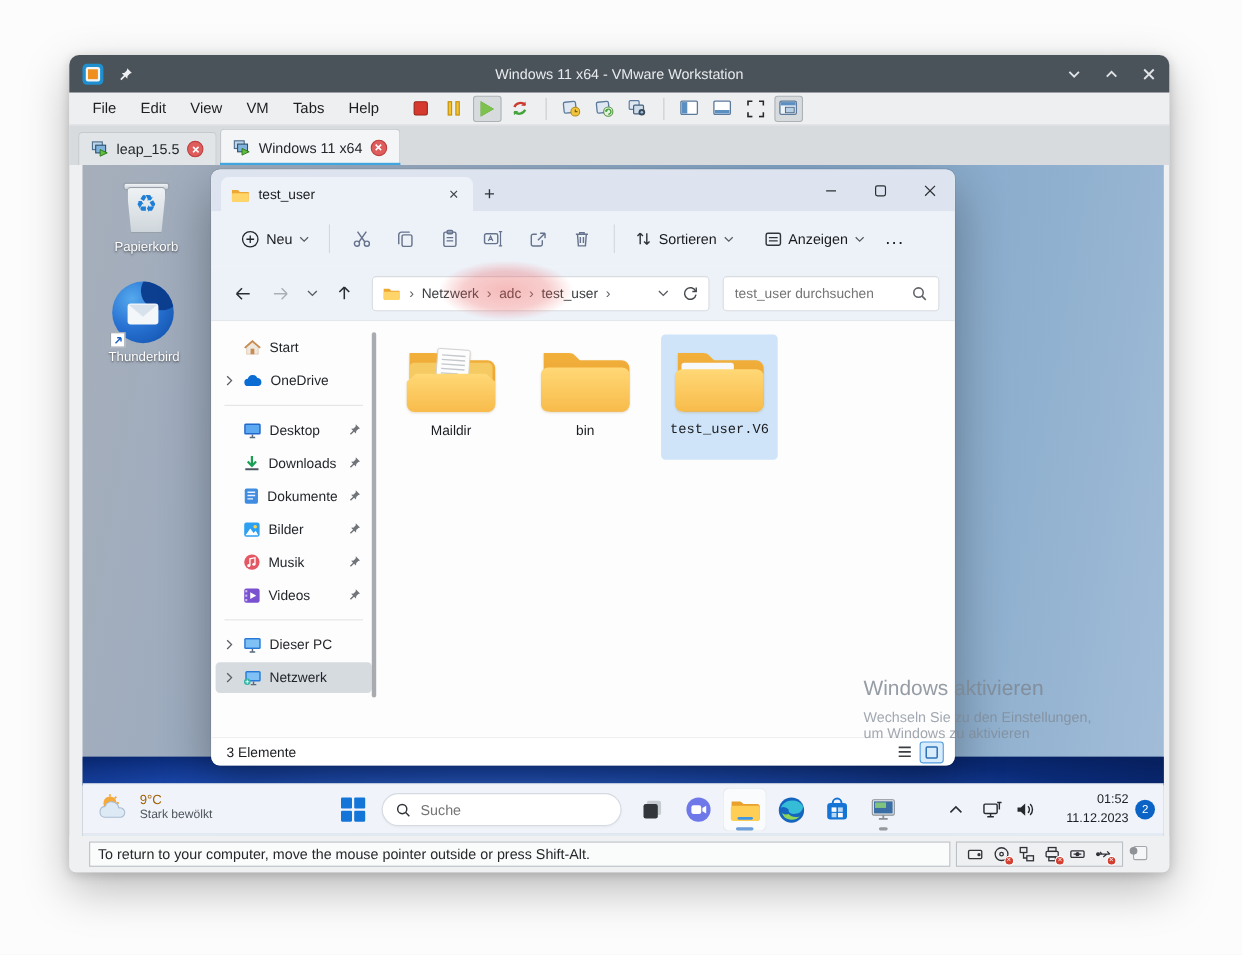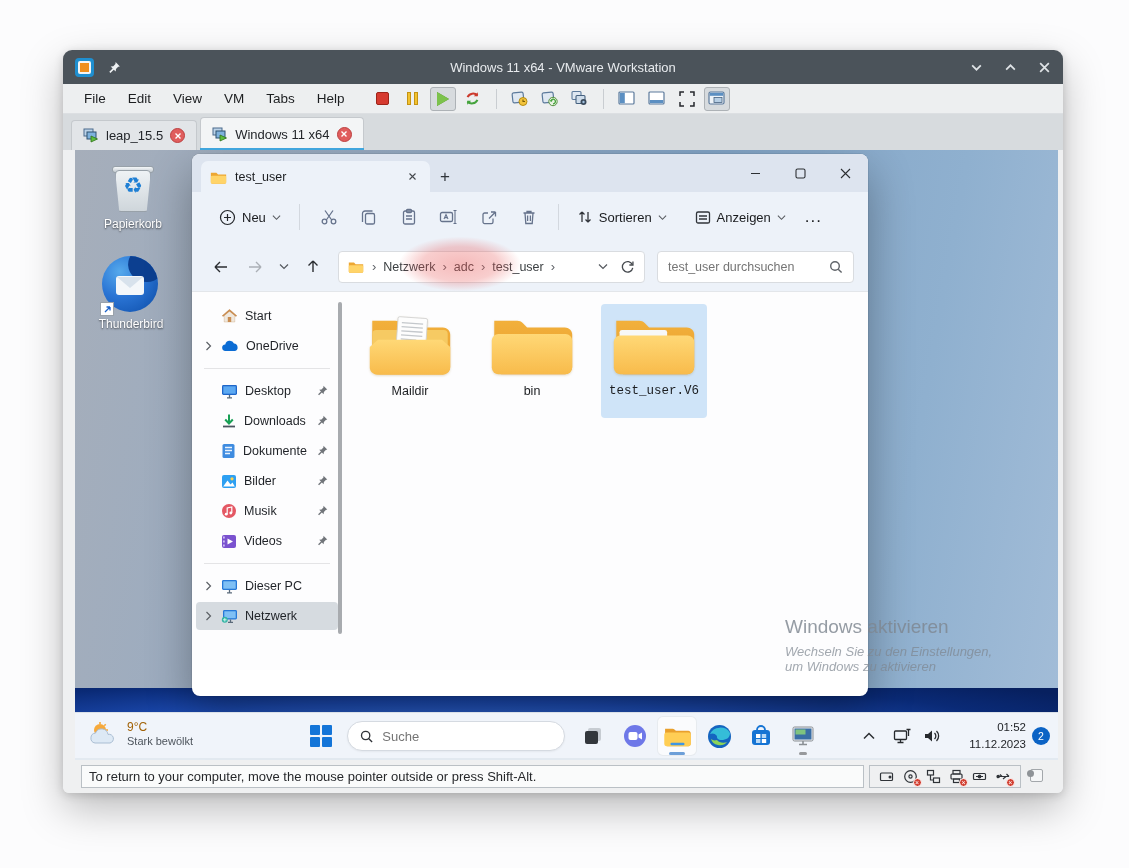--- a/index.html
+++ b/index.html
@@ -98,21 +98,21 @@
   .tb-env { position:absolute; left:14px; top:20px; width:28px; height:19px; background:#f4f7fa; border-radius:3px; }
   .tb-env::after { content:""; position:absolute; left:1px; top:1px; border-left:13px solid transparent; border-right:13px solid transparent; border-top:11px solid #d8e2ec; }
   .tb-badge {
     position:absolute; left:-2px; bottom:-2px; width:14px; height:14px; background:#fff;
     border:1px solid #9aa2ab; display:flex; align-items:center; justify-content:center;
   }
 
   
   .watermark { position:absolute; left:710px; top:466px; z-index:40; color:rgba(126,134,144,.82); pointer-events:none; }
   .watermark .w1 { font-size:19px; }
-  .watermark .w2 { font-size:13px; margin-top:6px; color:rgba(126,134,144,.72);font-style:italic; }
+  .watermark .w2 { font-size:13px; margin-top:6px; color:rgba(126,134,144,.72); }
 
   
   .explorer {
     position:absolute; left:117px; top:4px; width:676px; height:542px; z-index:10;
     border-radius:8px; background:#fff; overflow:hidden;
     box-shadow:0 18px 46px rgba(0,0,0,.33), 0 0 0 1px rgba(0,0,0,.06);
   }
   .ex-tabstrip { height:38px; background:#dde4ef; display:flex; align-items:flex-end; position:relative; }
   .ex-tab {
     margin-left:9px; width:229px; height:31px; background:#edf2f9; border-radius:7px 7px 0 0;
@@ -750,20 +750,35 @@
             <svg class="folder-svg" width="82" height="64" viewBox="0 0 100 78">
               <path d="M4 12 h28 c2.6 0 4.8 .9 6.6 2.7 L44 20 h46 c4.8 0 9 3.8 9 8.6 V68 c0 4.8 -4 9 -9 9 H13 c-5 0 -9 -4.2 -9 -9 Z" fill="url(#fgrad2)"></path>
               <rect x="8" y="23" width="58" height="11" rx="3" fill="#f7f8f9"></rect>
               <rect x="1" y="30" width="98" height="47" rx="8" fill="url(#fgrad)"></rect>
             </svg>
             <div class="f-label">test_user.V6</div>
           </div>
         </div>
       </div>
 
+      <div class="ex-status">
+        <span class="ex-count">3 Elemente</span>
+        <div class="view-btns">
+          <div class="vbtn">
+            <svg width="13" height="11" viewBox="0 0 13 11">
+                <path d="M1 1.5 H12 M1 5.5 H12 M1 9.5 H12" stroke="#3a3e43" stroke-width="1.5"></path>
+              </svg>
+          </div>
+          <div class="vbtn active">
+            <svg width="12" height="12" viewBox="0 0 12 12">
+                <rect x="1" y="1" width="10" height="10" rx="1" fill="none" stroke="#2e71b8" stroke-width="1.4"></rect>
+              </svg>
+          </div>
+        </div>
+      </div>
 
       <div class="click-hint"></div>
     </div>
 
     <div class="taskbar">
       <div class="tk-weather">
         <svg width="32" height="26" viewBox="0 0 32 26">
           <circle cx="13" cy="9" r="6" fill="#f6a93b"></circle>
           <path d="M13 1 V3 M21 9 H19 M18.7 3.3 17.3 4.7" stroke="#f6a93b" stroke-width="1.6"></path>
           <path d="M8 22 a5 5 0 0 1 .5 -9.9 A6.5 6.5 0 0 1 21 13.4 a4.3 4.3 0 0 1 2 8.6 Z" fill="#dde9f5" stroke="#a9bdd2" stroke-width="1"></path>

